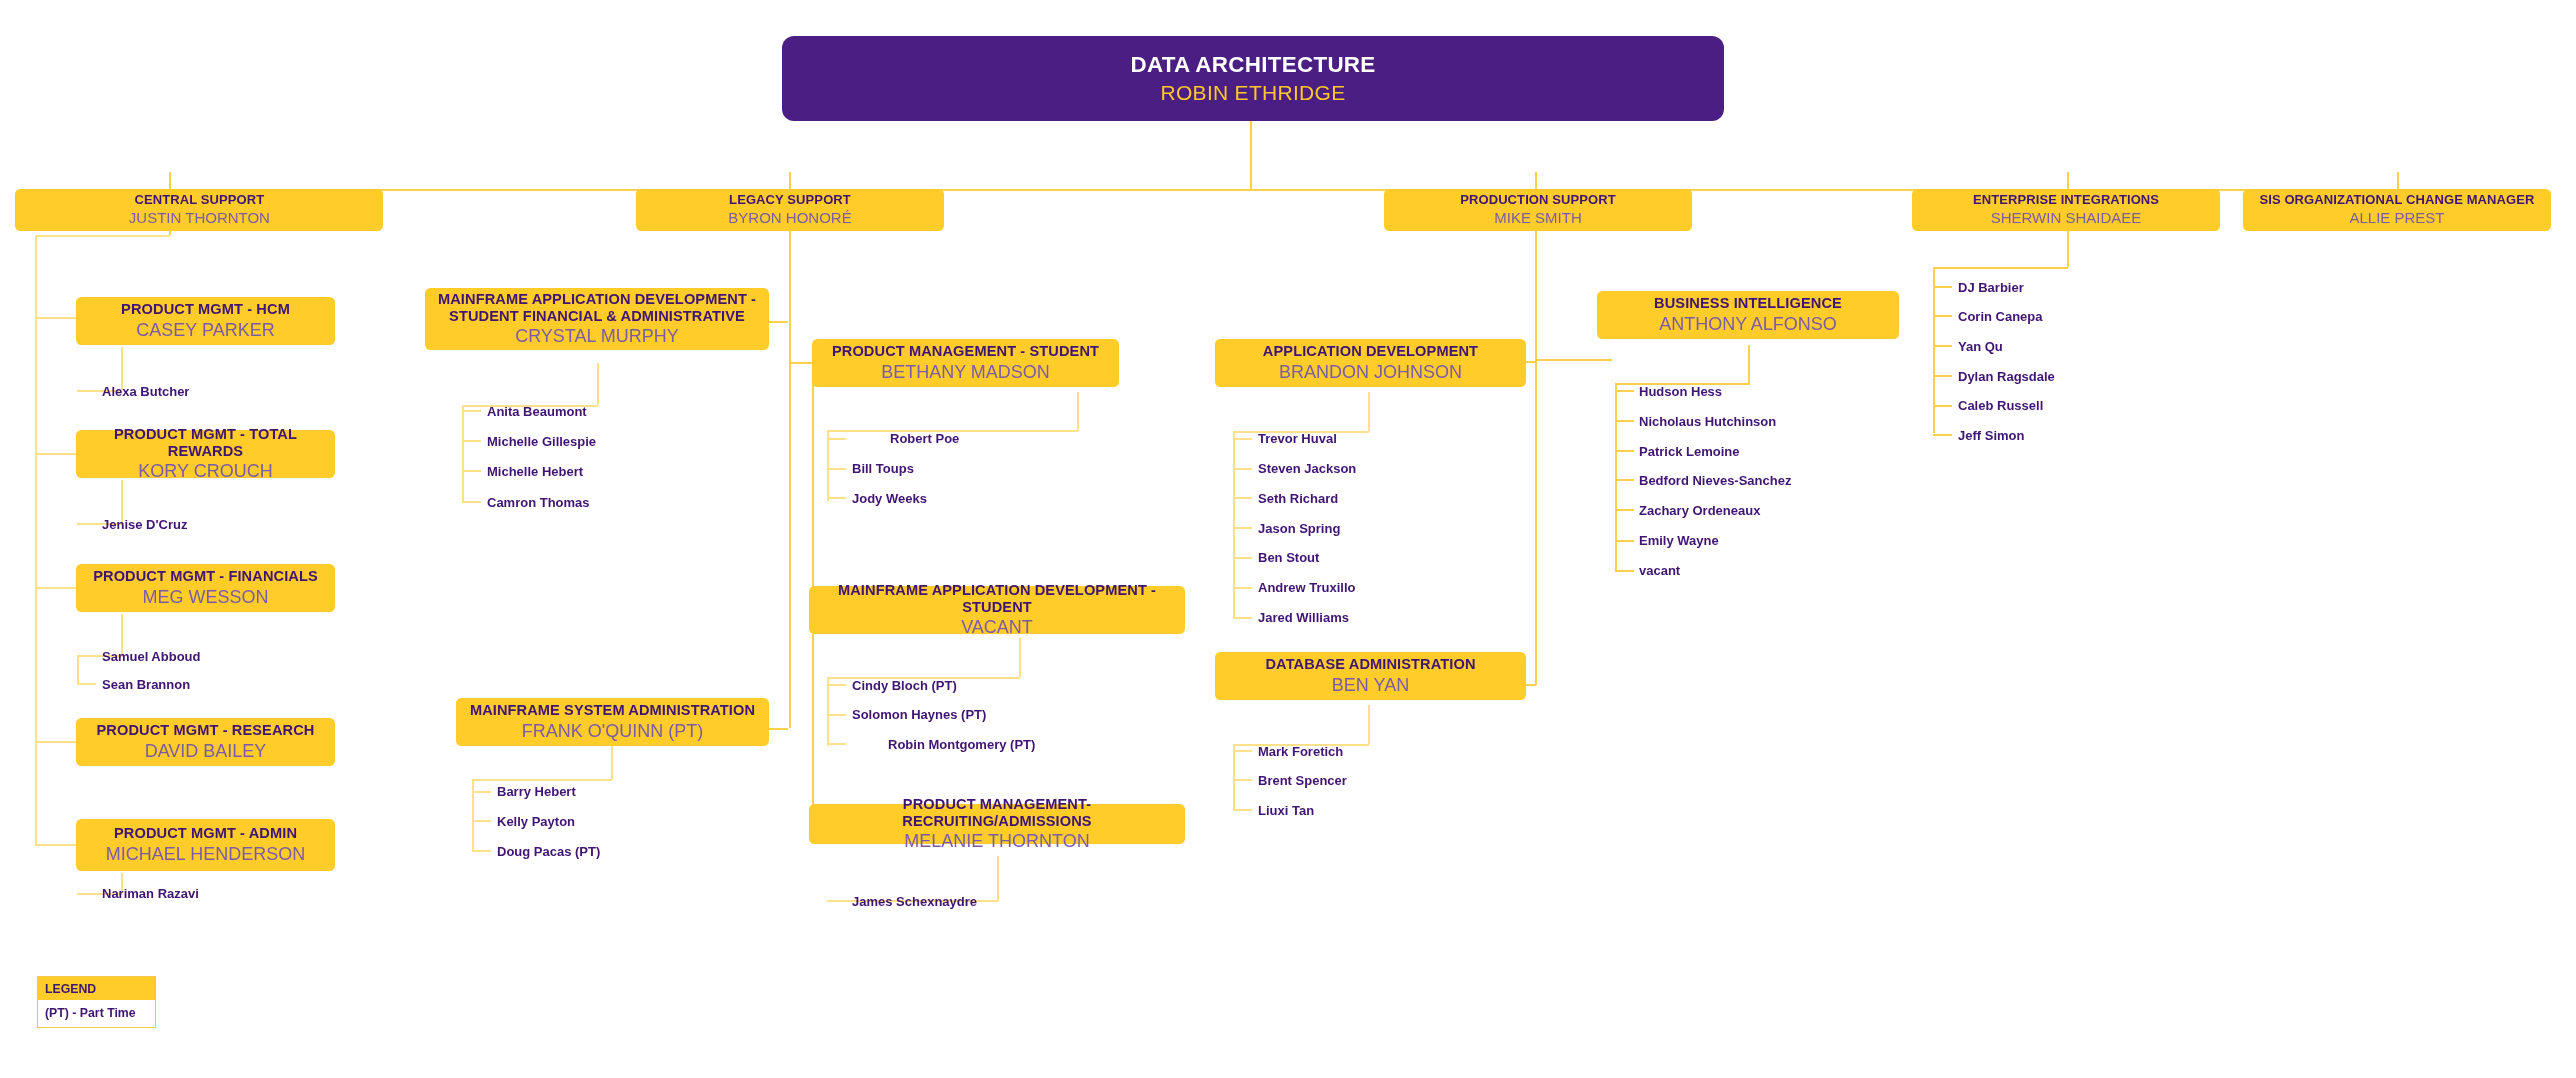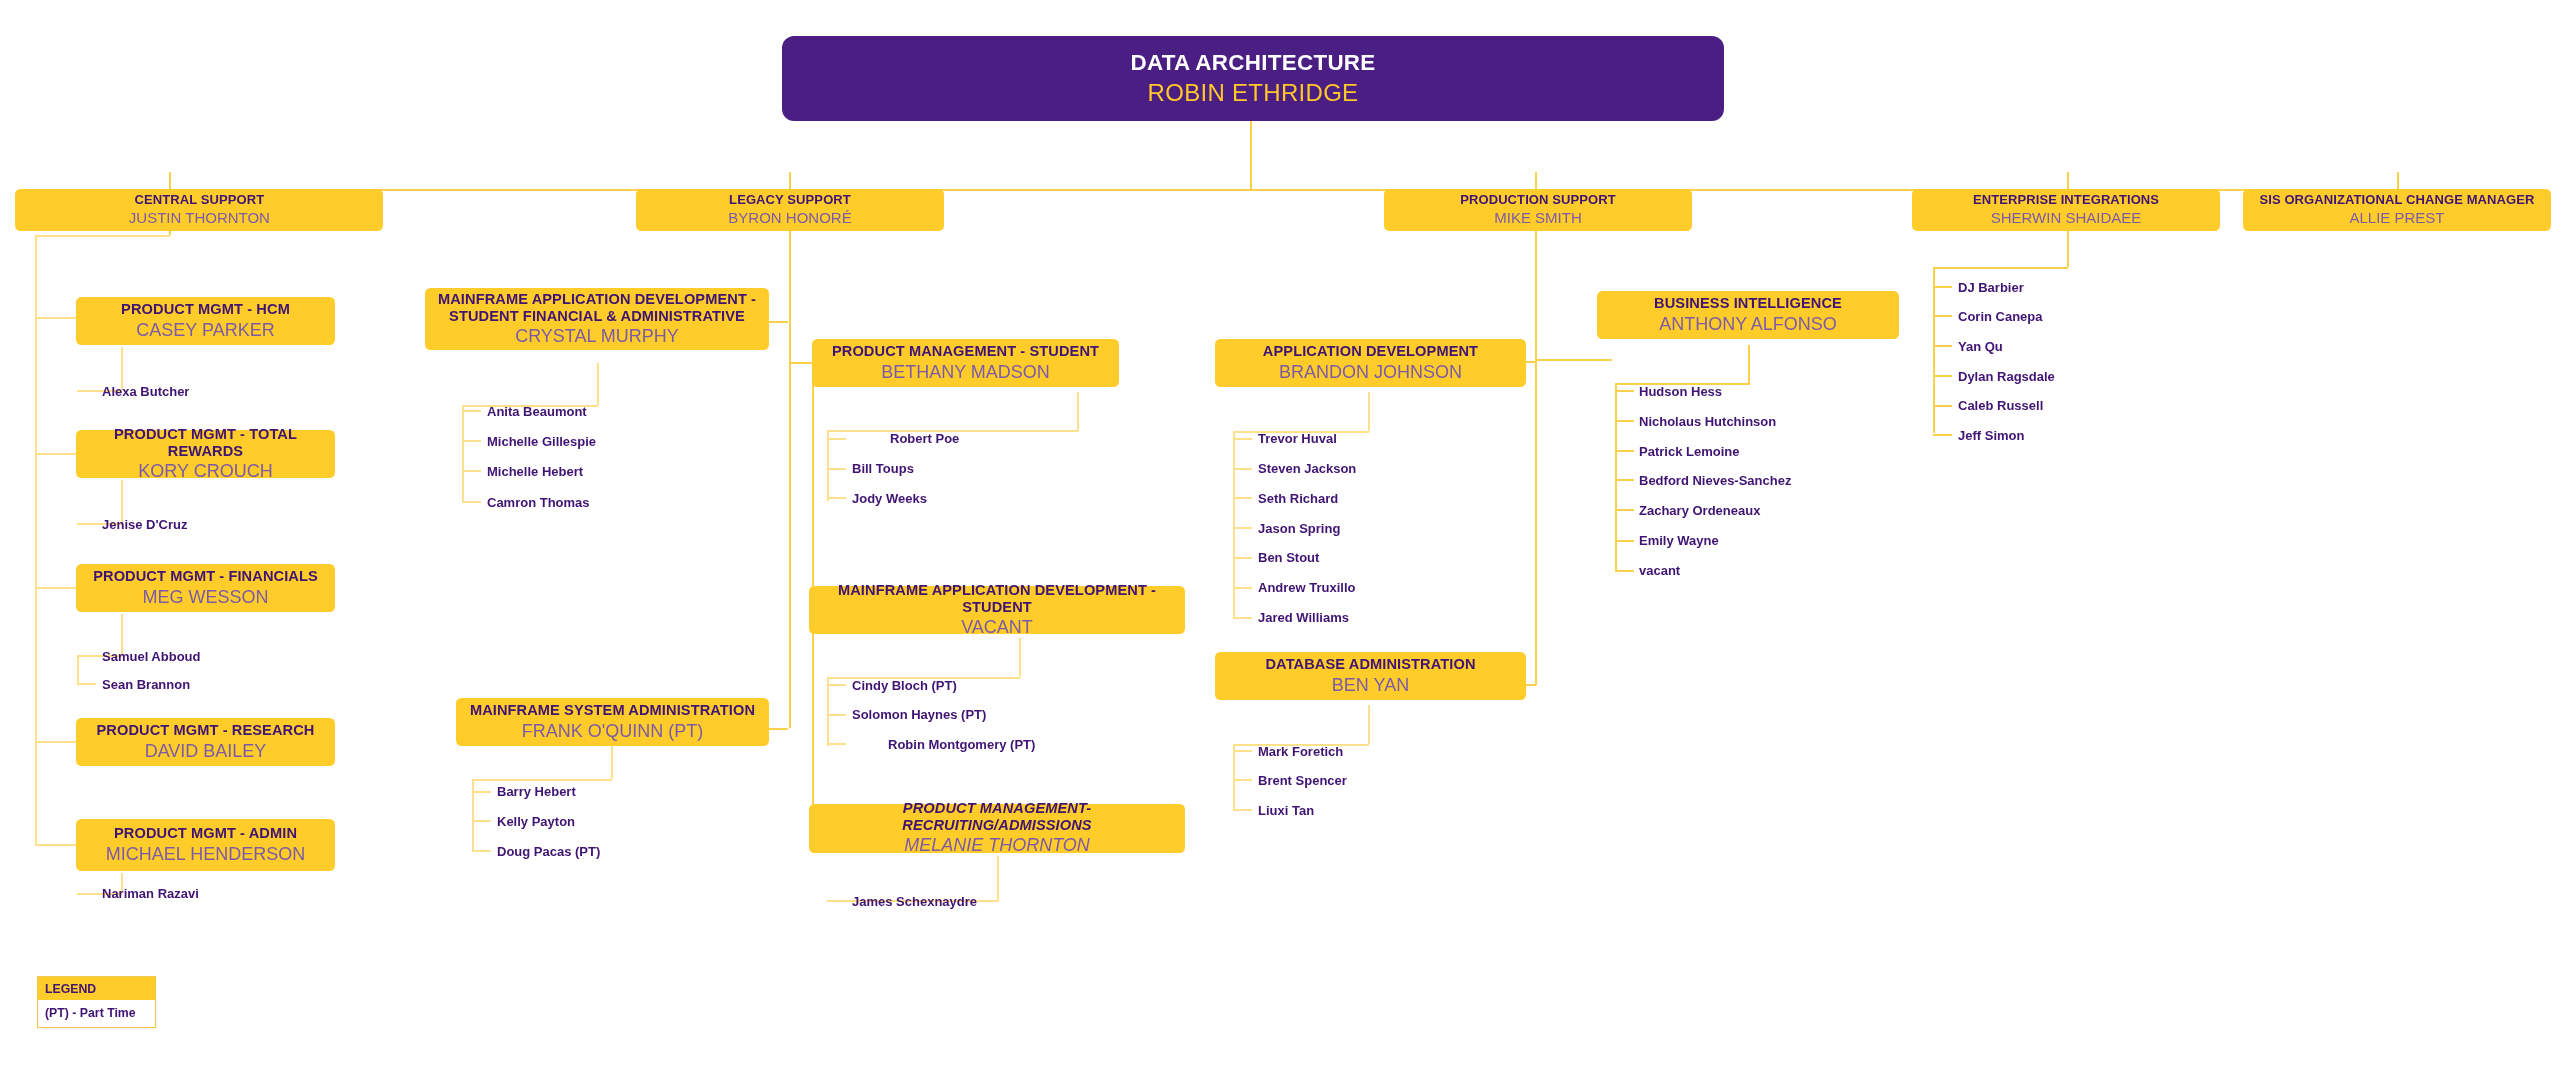--- a/index.html
+++ b/index.html
@@ -58,21 +58,21 @@
     background: #4A1E82;
     border-radius: 12px;
   }
   .root .title {
     color: #ffffff;
     font-size: 22.4px;
     letter-spacing: 0.3px;
   }
   .root .person {
     color: #FFC728;
-    font-size: 24px;
+    font-size: 21px;
     letter-spacing: 0.3px;
     margin-top: 3.1px;
     text-align: right;
   }
 
   
   .dept .title { font-size: 13px; }
   .dept .person { font-size: 15px; margin-top: 1.5px; }
 
   
@@ -312,21 +312,21 @@
   <div class="node unit" style="left:812px; top:339px; width:307px; height:48px;">
     <div class="title">PRODUCT MANAGEMENT - STUDENT</div>
     <div class="person">BETHANY MADSON</div>
   </div>
 
   <div class="node unit" style="left:809px; top:586px; width:376px; height:48px;">
     <div class="title">MAINFRAME APPLICATION DEVELOPMENT - STUDENT</div>
     <div class="person">VACANT</div>
   </div>
 
-  <div class="node unit" style="left:809px; top:804px; width:376px; height:49px;font-style:italic;">
+  <div class="node unit" style="left:809px; top:804px; width:376px; height:40px;">
     <div class="title">PRODUCT MANAGEMENT- RECRUITING/ADMISSIONS</div>
     <div class="person">MELANIE THORNTON</div>
   </div>
 
   <div class="node unit" style="left:1215px; top:339px; width:311px; height:48px;">
     <div class="title">APPLICATION DEVELOPMENT</div>
     <div class="person">BRANDON JOHNSON</div>
   </div>
 
   <div class="node unit" style="left:1215px; top:652px; width:311px; height:48px;">

